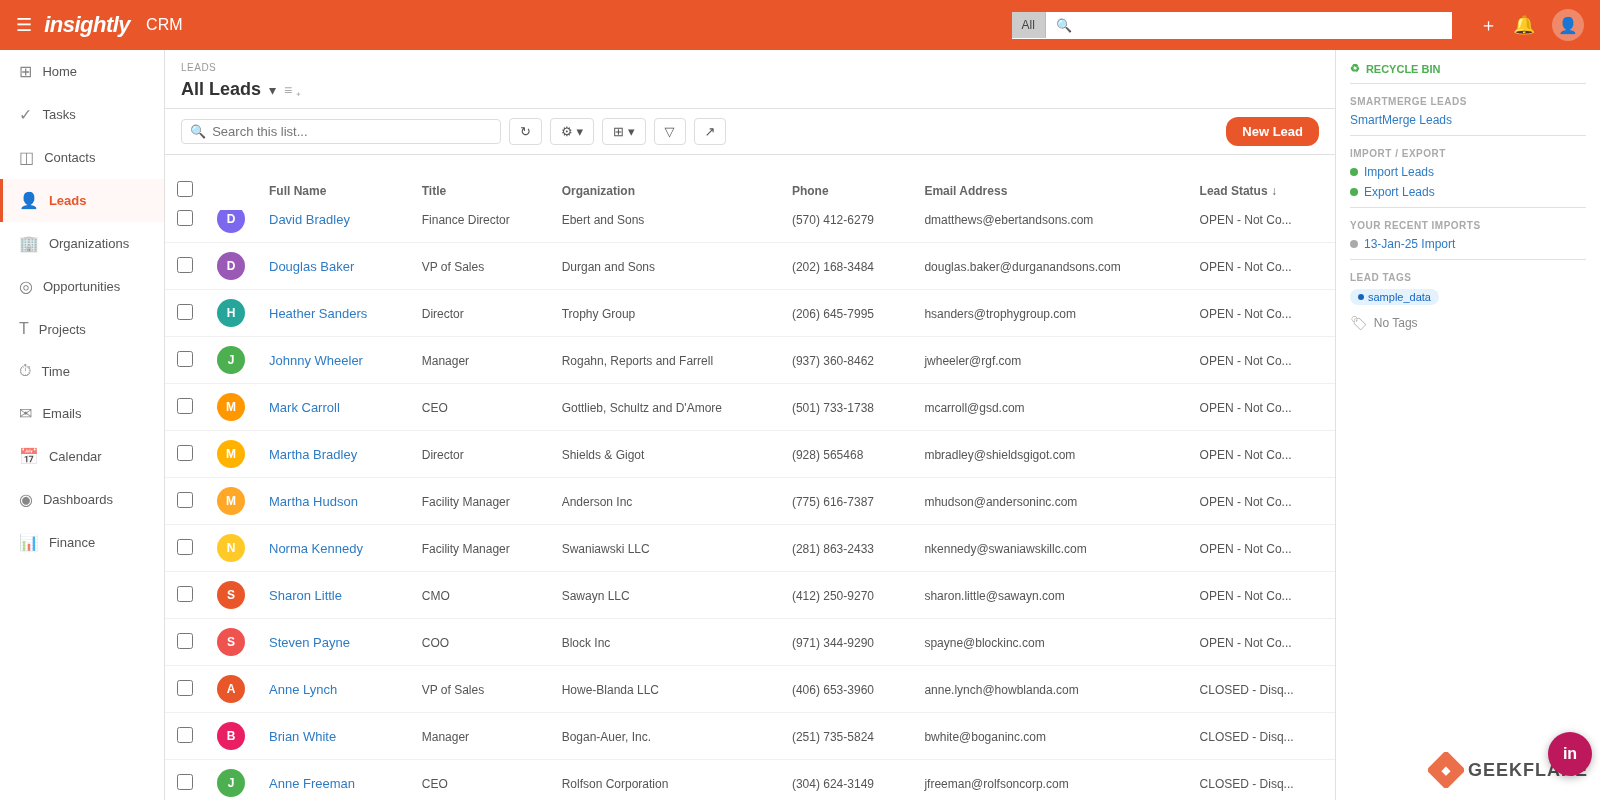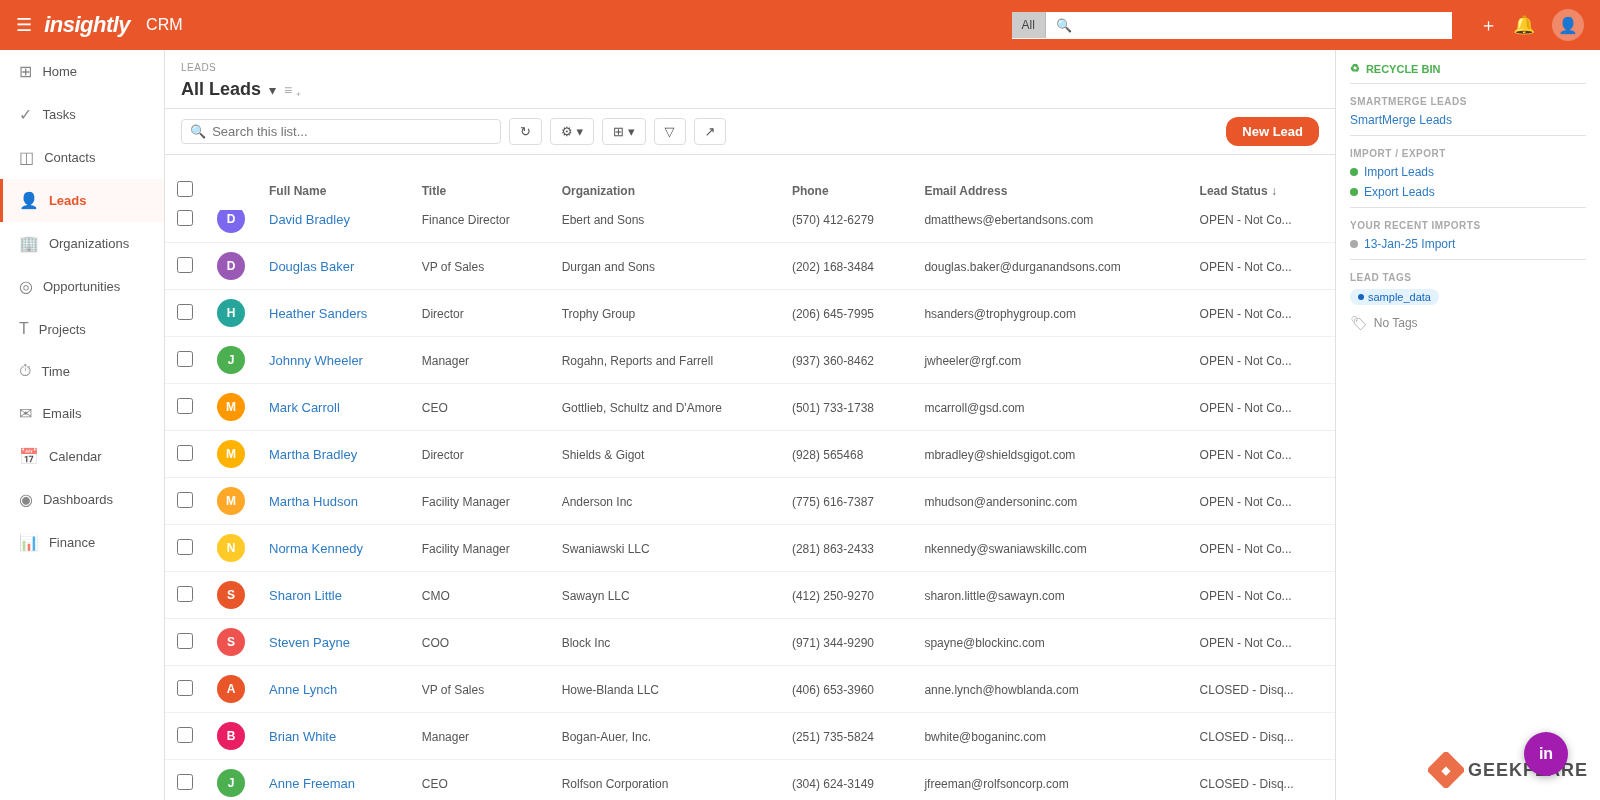--- a/index.html
+++ b/index.html
@@ -279,24 +279,24 @@
       font-size: 18px;
       font-weight: 700;
       color: #333;
       letter-spacing: 1px;
     }
 
     
     .fab {
       position: fixed;
       bottom: 24px;
-      right: 32px;
+      right: 8px;
       width: 44px; height: 44px;
       border-radius: 50%;
-      background: #a21caf;
+      background: #be185d;
       color: #fff;
       display: flex;
       align-items: center;
       justify-content: center;
       font-size: 16px;
       font-weight: bold;
       cursor: pointer;
       box-shadow: 0 2px 8px rgba(0,0,0,0.3);
       z-index: 200;
     }

